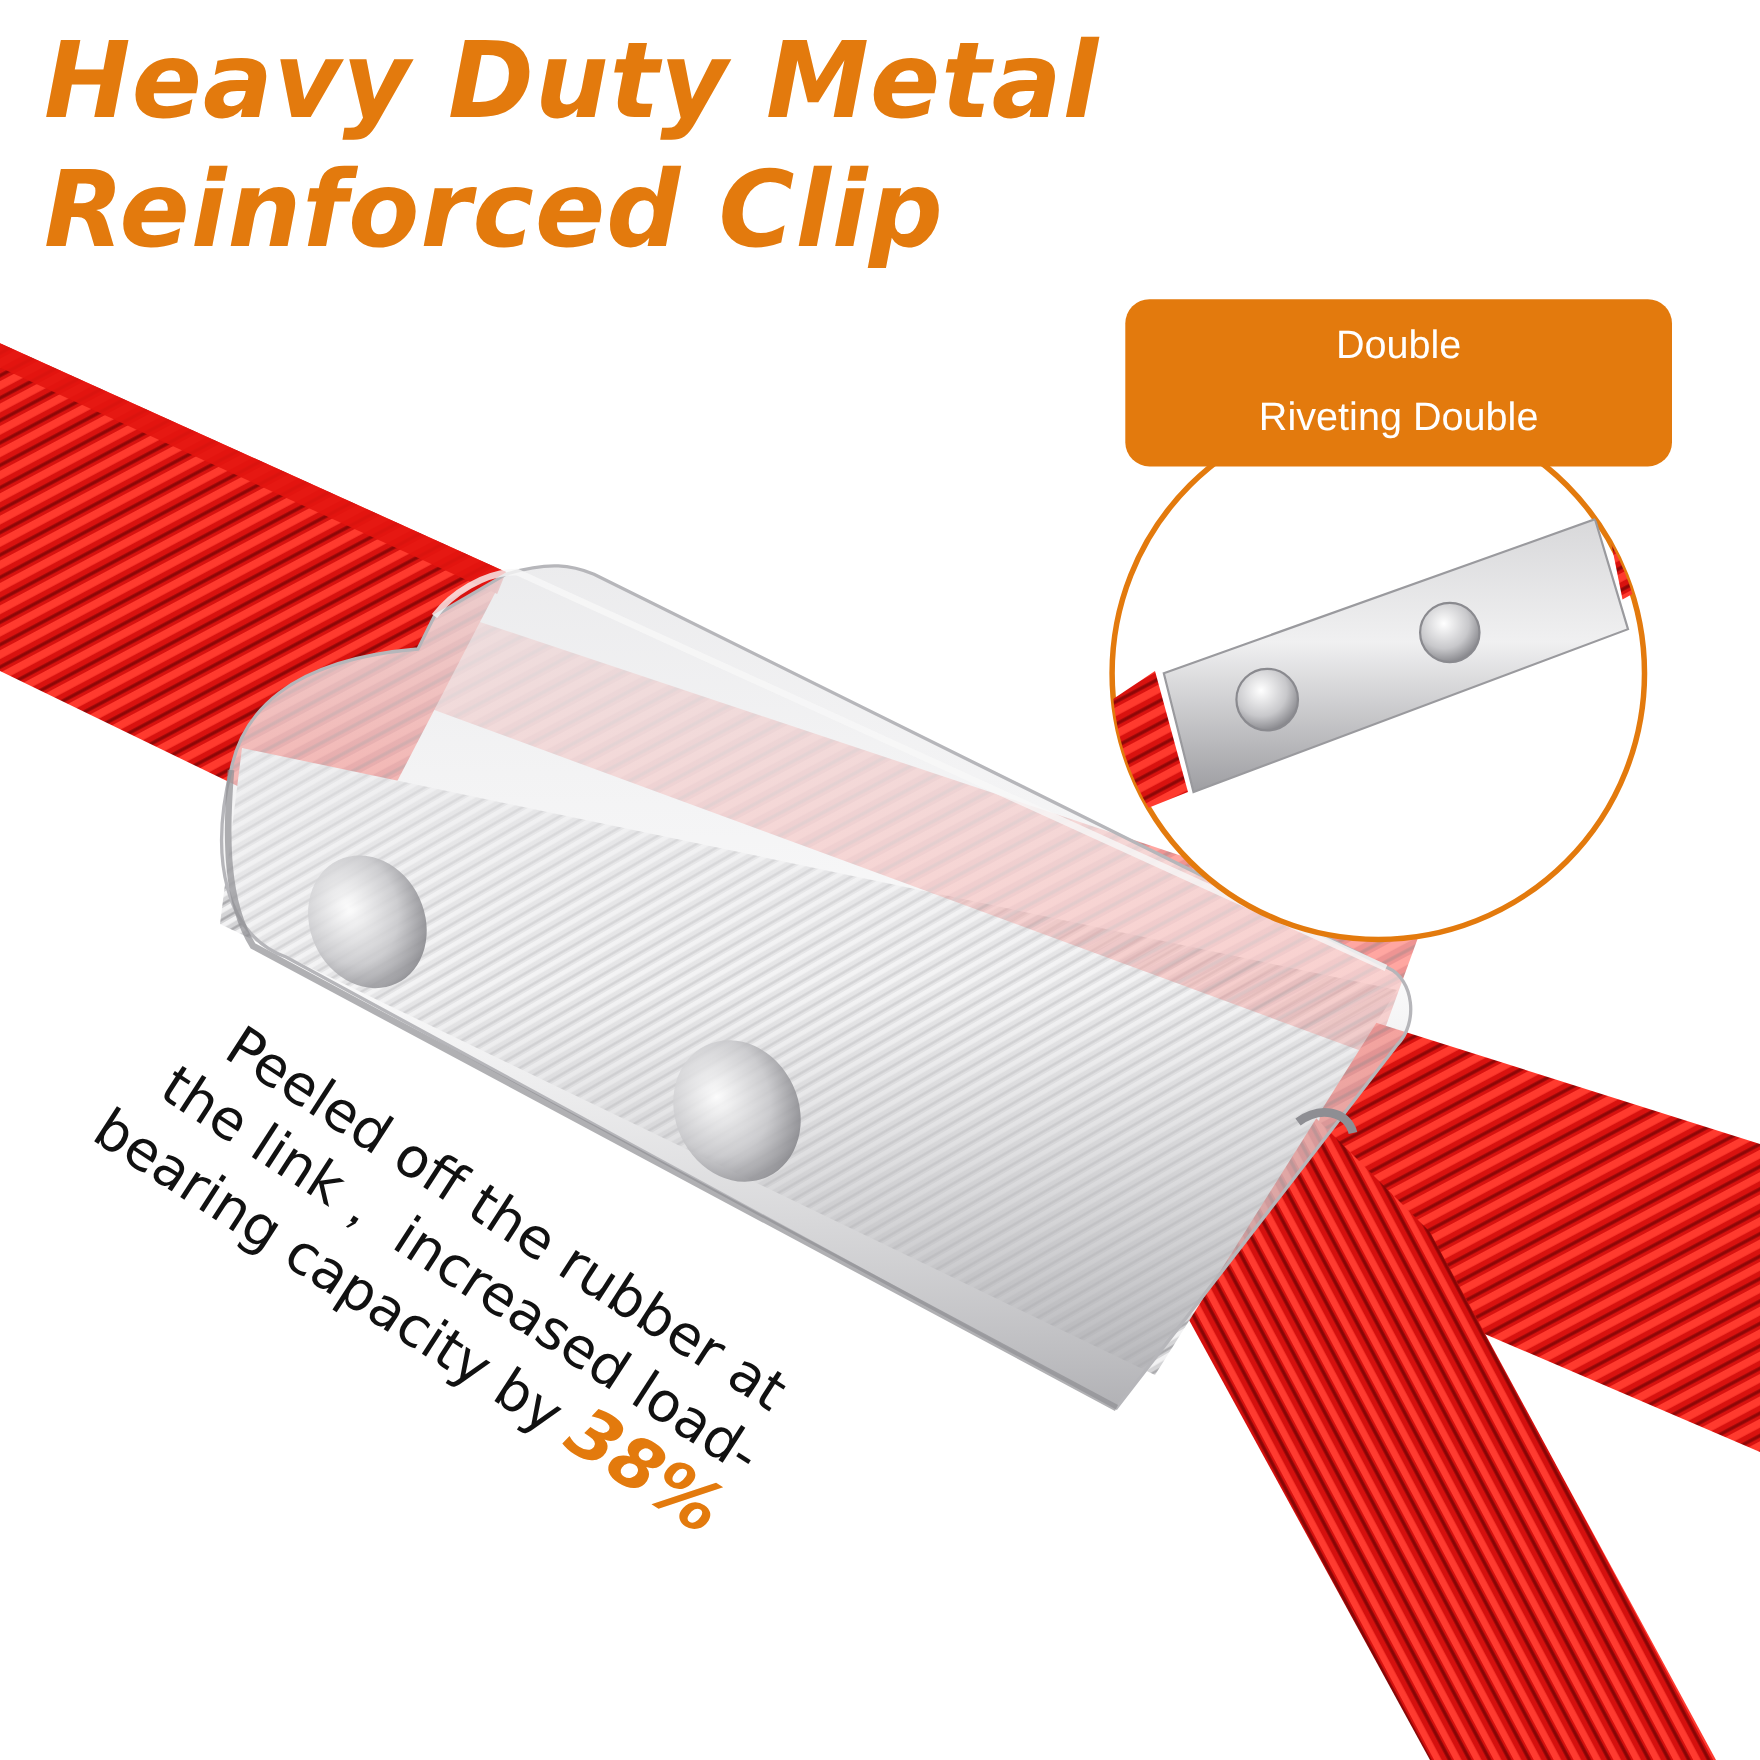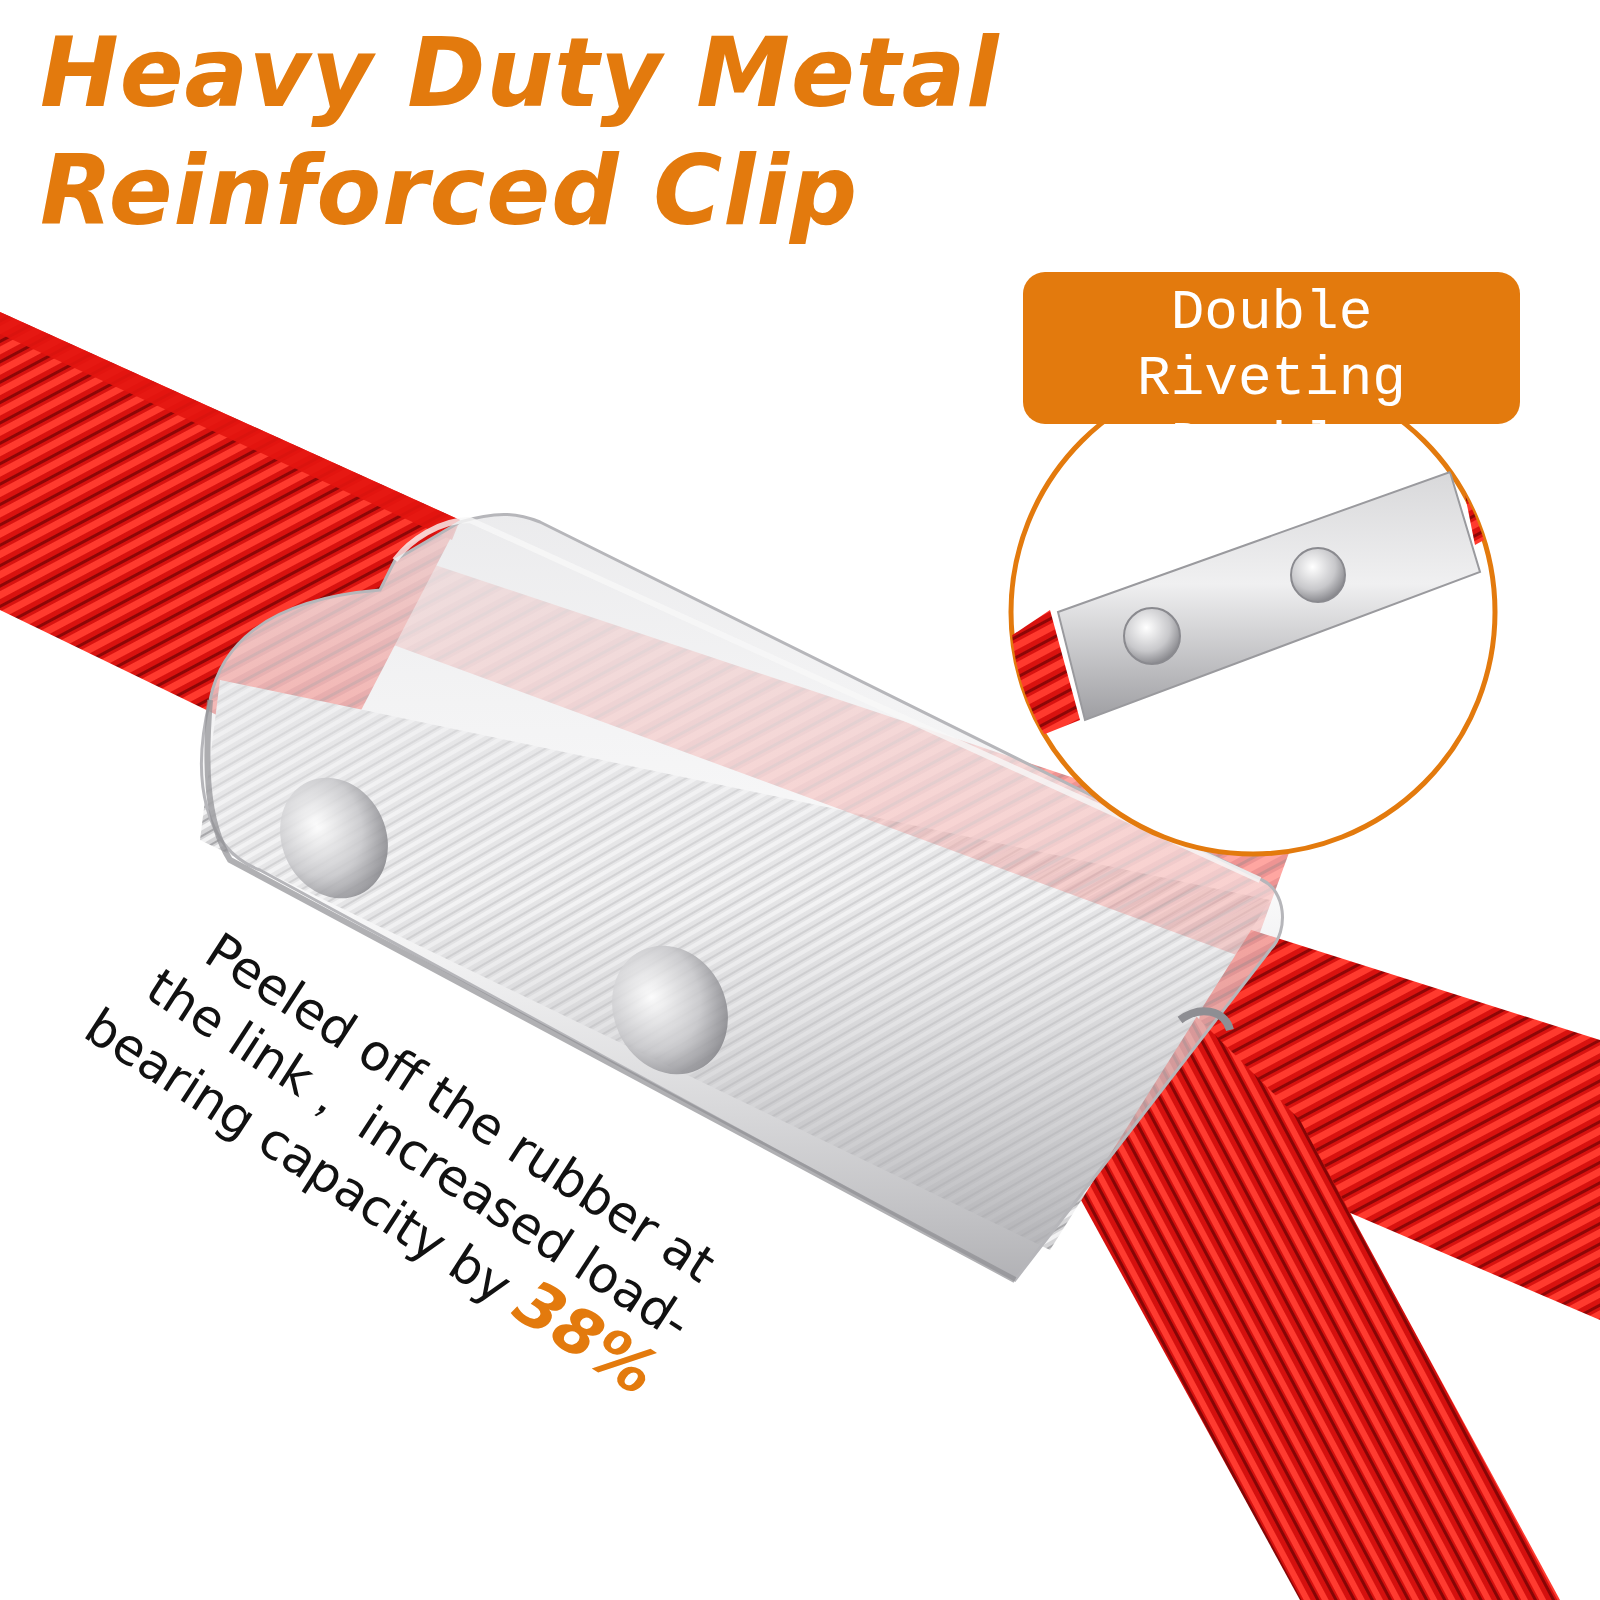--- a/index.html
+++ b/index.html
@@ -8,22 +8,22 @@
   .headline {
     position:absolute; left:40px; top:14px;
     font-family:"DejaVu Sans", sans-serif; font-weight:bold; font-style:italic;
     font-size:96px; line-height:118px; color:#e37a0d; letter-spacing:1px;
     transform: scaleX(0.98); transform-origin:left top;
   }
   .headline div { white-space:nowrap; }
   .badge {
     position:absolute; left:1023px; top:272px; width:497px; height:152px;
     background:#e37a0d; border-radius:22px;
-    font-family:Liberation Mono, monospace; color:#ffffff; text-align:center;
-    font-size:56px; line-height:66px; padding-top:8px; box-sizing:border-box;
+    font-family:Liberation Sans, sans-serif; color:#ffffff; text-align:center;
+    font-size:36px; line-height:66px; padding-top:8px; box-sizing:border-box;
   }
   .caption {
     position:absolute; left:228px; top:920px; width:760px;
     transform: rotate(33deg); transform-origin: left top;
     font-family:"DejaVu Sans", sans-serif; font-size:50px; line-height:62px; color:#111111;
   }
   .caption .pct { color:#e37a0d; font-weight:bold; font-style:italic; font-size:64px; }
   .caption div { white-space:nowrap; }
 </style>
 </head>

